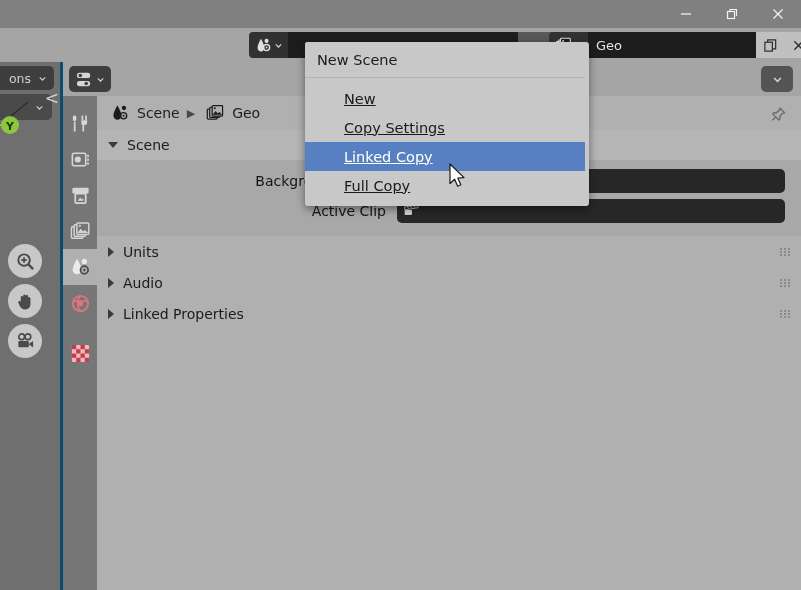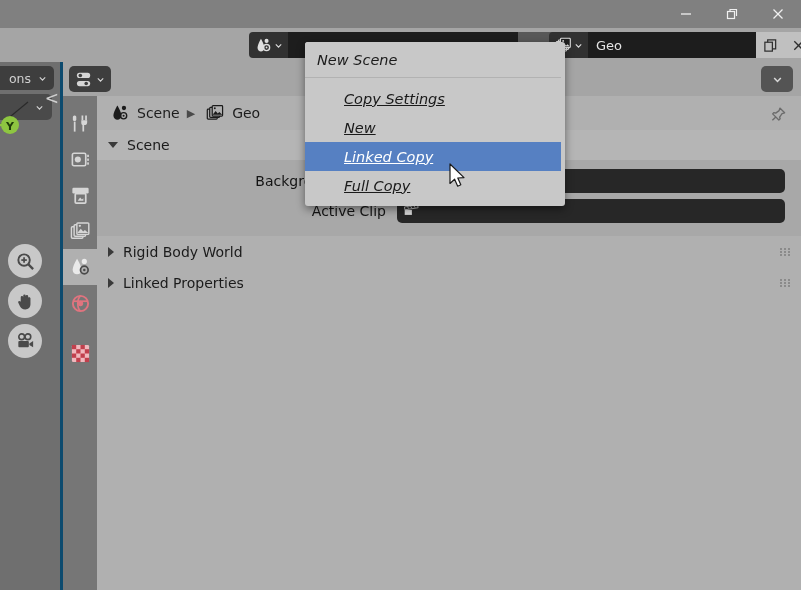--- a/index.html
+++ b/index.html
@@ -226,28 +226,27 @@
   }
   .pin {
     position: absolute; right: 14px; top: 44px;
     color: #6b6b6b;
   }
 
   
   .menu {
     position: absolute;
     left: 305px; top: 42px;
-    width: 260px;
+    width: 284px;
     background: #c8c8c8;
     border-radius: 3px;
     box-shadow: 0 3px 9px rgba(0,0,0,0.45);
     padding: 0 4px 6px 0;
     z-index: 40;
     overflow: hidden;
-    font-style: italic;
   }
   .menu-title {
     height: 35px; display: flex; align-items: center;
     padding-left: 12px;
     font-size: 14.5px; color: #1a1a1a;
     background: #c8c8c8;
   }
   .menu-sep { height: 1px; background: #b2b2b2; margin: 0 0 6px 0; }
   .menu-item {
     height: 29px; display: flex; align-items: center;
@@ -554,39 +553,54 @@
             <svg width="17" height="17" viewBox="0 0 18 18">
               <path d="M1.5 4.2 L15.5 2 L16 5 L2 7.2 Z" fill="#2b2b2b" stroke="#cfcfcf" stroke-width="0.9"></path>
               <path d="M4.6 3.7 L6 5.9 M8 3.3 L9.4 5.5 M11.4 2.8 L12.8 5" stroke="#cfcfcf" stroke-width="0.9"></path>
               <rect x="1.8" y="7.4" width="7.6" height="5.2" fill="#d8d8d8"></rect>
             </svg>
             <span></span>
           </div>
         </div>
       </div>
 
-
-
-
-
       <div class="collapsed-row">
         <span class="tri tri-right"></span>
-        <span>Rigid Body World</span>
+        <span>Units</span>
         <span class="grip">
             <i style="left:0;top:0"></i>
             <i style="left:4px;top:0"></i>
             <i style="left:8px;top:0"></i>
             <i style="left:0;top:3px"></i>
             <i style="left:4px;top:3px"></i>
             <i style="left:8px;top:3px"></i>
             <i style="left:0;top:6px"></i>
             <i style="left:4px;top:6px"></i>
             <i style="left:8px;top:6px"></i>
           </span>
       </div>
+
+
+
+      <div class="collapsed-row">
+        <span class="tri tri-right"></span>
+        <span>Audio</span>
+        <span class="grip">
+            <i style="left:0;top:0"></i>
+            <i style="left:4px;top:0"></i>
+            <i style="left:8px;top:0"></i>
+            <i style="left:0;top:3px"></i>
+            <i style="left:4px;top:3px"></i>
+            <i style="left:8px;top:3px"></i>
+            <i style="left:0;top:6px"></i>
+            <i style="left:4px;top:6px"></i>
+            <i style="left:8px;top:6px"></i>
+          </span>
+      </div>
+
 
       <div class="collapsed-row">
         <span class="tri tri-right"></span>
         <span>Linked Properties</span>
         <span class="grip">
             <i style="left:0;top:0"></i>
             <i style="left:4px;top:0"></i>
             <i style="left:8px;top:0"></i>
             <i style="left:0;top:3px"></i>
             <i style="left:4px;top:3px"></i>
@@ -604,24 +618,24 @@
         <path d="M12.5 2.2 L17.5 7.2 L14.8 8 L12.2 11.6 L12.8 13.4 L11.4 14.8 L4.9 8.3 L6.3 6.9 L8.1 7.5 L11.7 4.9 Z" fill="none" stroke="currentColor" stroke-width="1.4" stroke-linejoin="round"></path>
         <line x1="4.6" y1="15.1" x2="8.2" y2="11.5" stroke="currentColor" stroke-width="1.4"></line>
       </svg>
     </div>
   </div>
 
   <div class="menu">
     <div class="menu-title">New Scene</div>
     <div class="menu-sep"></div>
     <div class="menu-item">
+      <span class="u">New</span>
+    </div>
+    <div class="menu-item">
       <span class="u">Copy Settings</span>
-    </div>
-    <div class="menu-item">
-      <span class="u">New</span>
     </div>
     <div class="menu-item selected">
       <span class="u">Linked Copy</span>
     </div>
     <div class="menu-item">
       <span class="u">Full Copy</span>
     </div>
   </div>
 
   <div class="tooltip">

